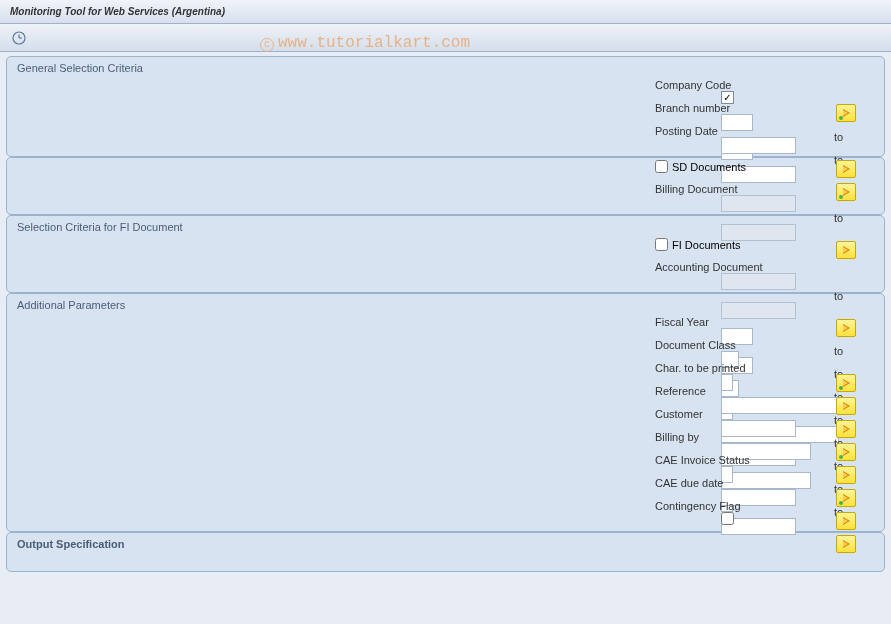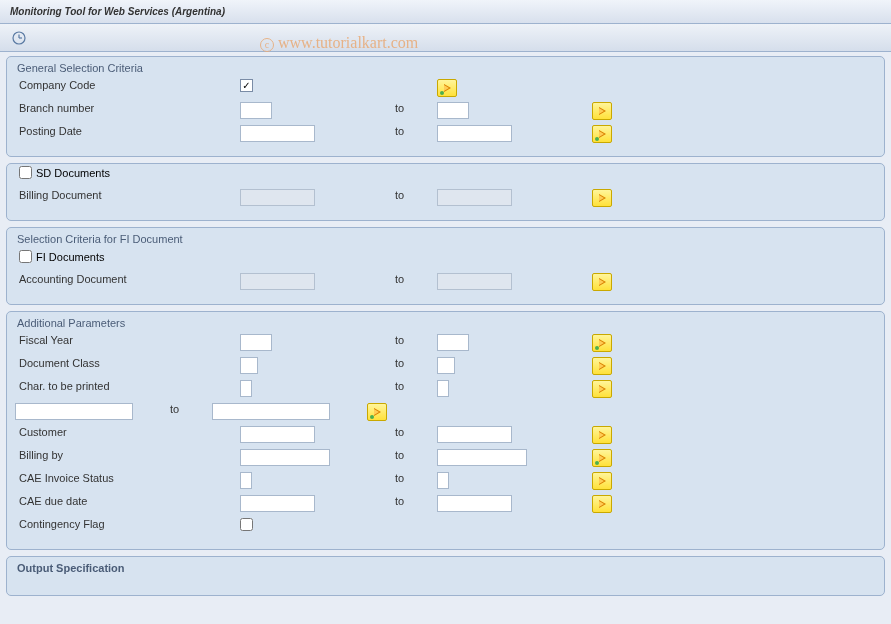--- a/index.html
+++ b/index.html
@@ -43,33 +43,34 @@
       border-radius: 2px;
       cursor: pointer;
     }
     .content {
       padding: 4px 6px;
     }
     .group {
       background: #d7e3f0;
       border: 1px solid #9db2ce;
       border-radius: 5px;
-      margin-bottom: 6px;
+      margin-bottom: 0;
       padding: 2px 8px 8px 8px;
     }
     .group-title {
       color: #4a5c77;
       font-size: 11px;
       padding: 3px 2px 5px 2px;
     }
     .row {
       display: flex;
-      align-items: flex-start;
+      align-items: flex-end;
       height: 22px;
       margin-bottom: 1px;
+      flex-direction: column;
     }
     .label {
       width: 225px;
       padding-left: 4px;
       color: #333;
     }
     .cb-wrap {
       width: 225px;
       padding-left: 4px;
       display: flex;
@@ -163,21 +164,21 @@
       left: 2px;
     }
     .clock-icon svg {
       display: block;
     }
     .watermark {
       position: absolute;
       top: 34px;
       left: 260px;
       color: #e8ad7c;
-      font-family: Liberation Serif, serif;
+      font-family: Liberation Mono, monospace;
       font-size: 16px;
       pointer-events: none;
       opacity: 0.9;
     }
     .circle-c {
       display: inline-block;
       border: 1px solid #e8ad7c;
       border-radius: 50%;
       width: 14px;
       height: 14px;
@@ -363,20 +364,21 @@
           <input type="text" class="text-input" style="width: 12px;">
         </div>
       <div class="col-btn">
         <div class="range-btn">
           <div class="arrow-icon"></div>
         </div>
       </div>
     </div>
 
     <div class="row">
+      <div class="label">Reference</div>
       <div class="col-from">
           <input type="text" class="text-input" style="width: 118px;">
         </div>
       <div class="col-to-label">to</div>
       <div class="col-to">
           <input type="text" class="text-input" style="width: 118px;">
         </div>
       <div class="col-btn">
         <div class="range-btn">
           <div class="arrow-icon"></div>

